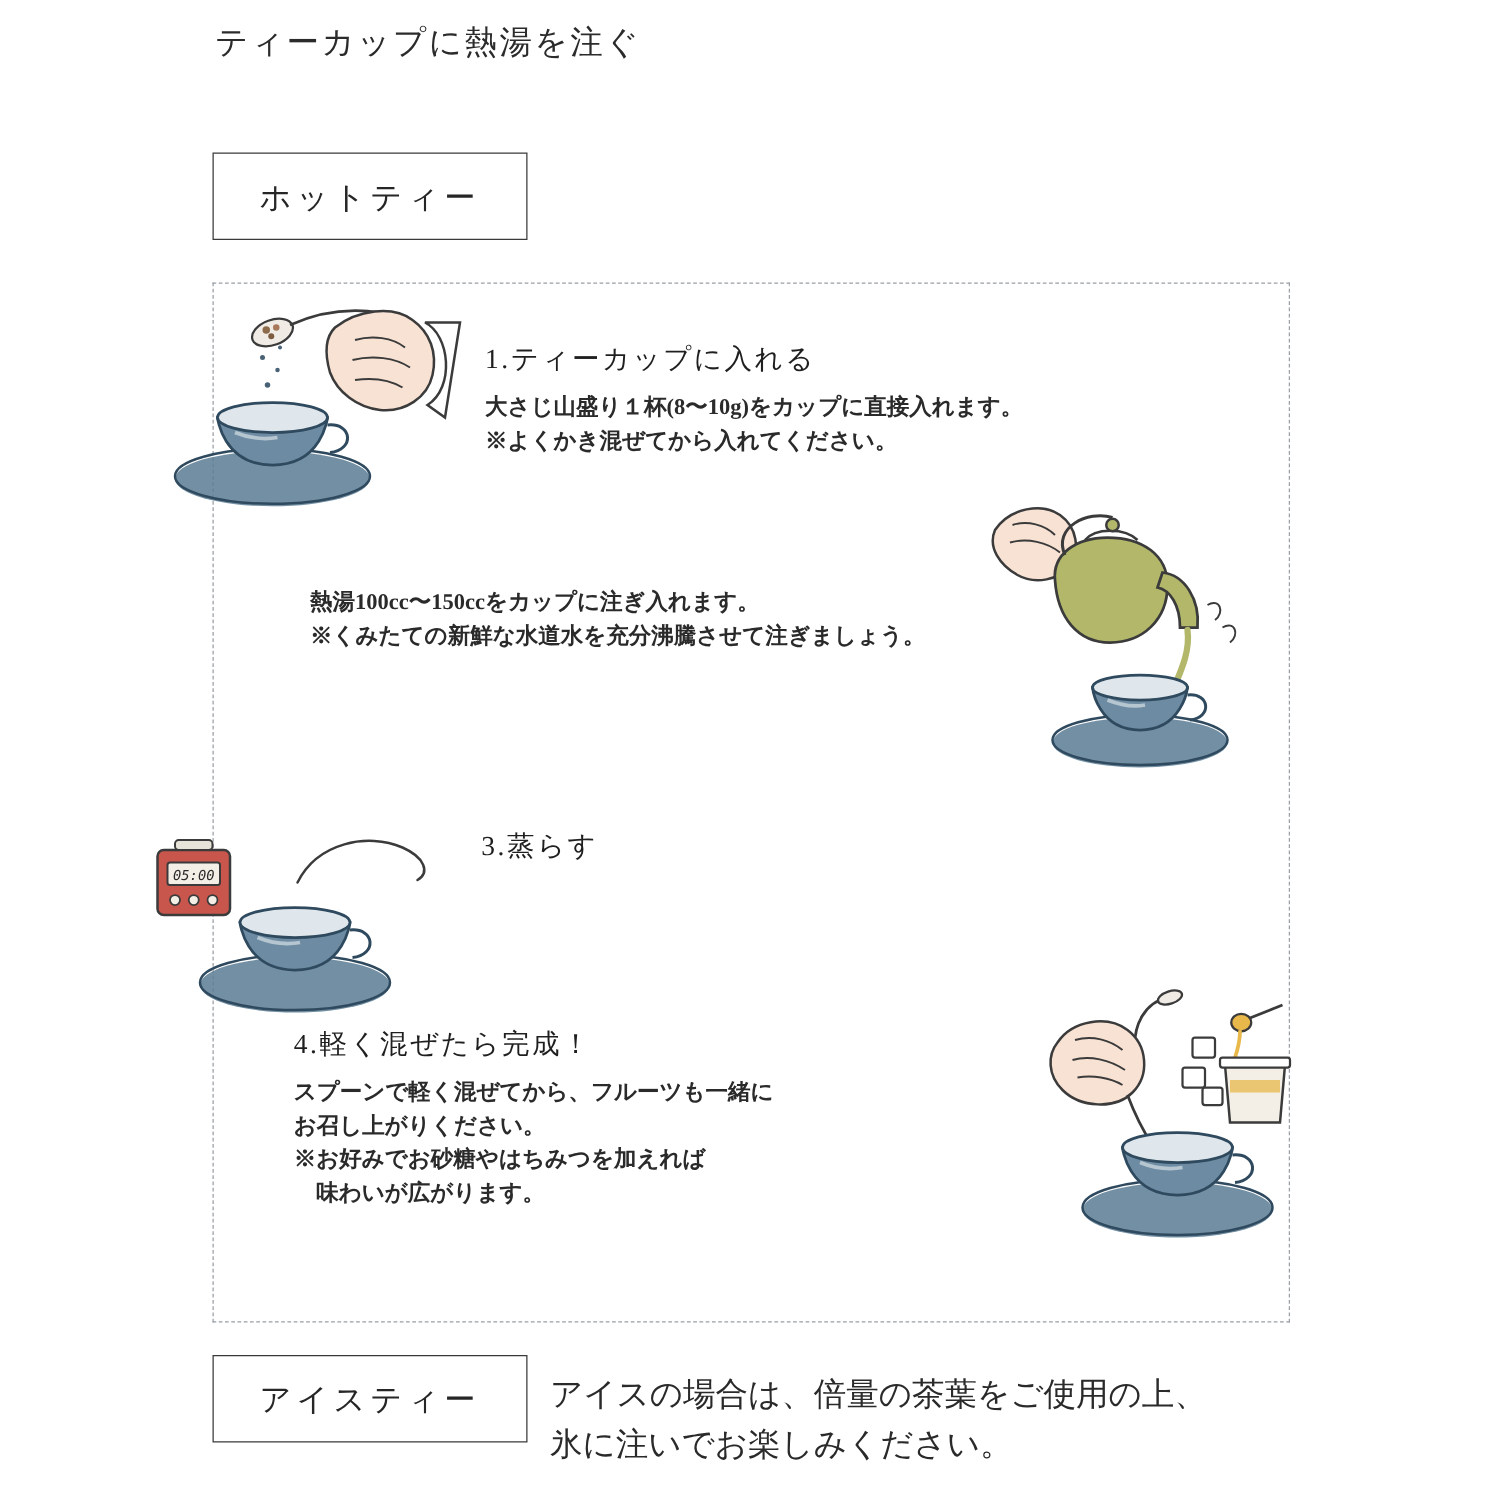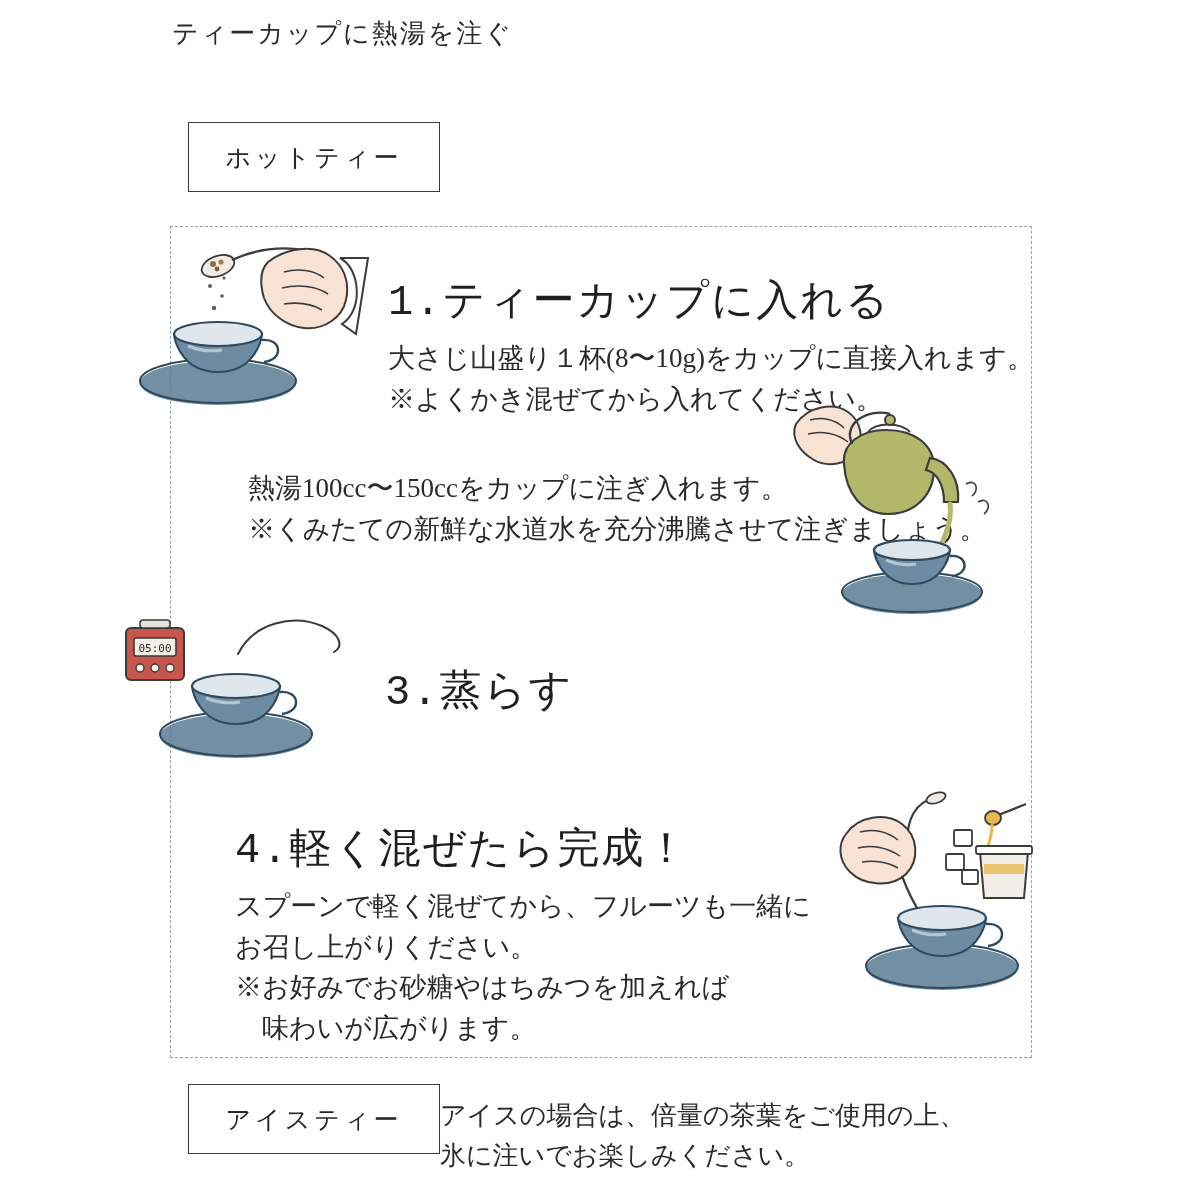--- a/index.html
+++ b/index.html
@@ -29,21 +29,20 @@
   
   .label-box {
     position: absolute;
     border: 1px solid #3a3a3a;
     display: flex;
     align-items: center;
     justify-content: center;
     font-size: 25px;
     letter-spacing: 4px;
     color: #262626;
-    margin-left: 18px;
   }
   #hot-label {
     left: 170px;
     top: 122px;
     width: 250px;
     height: 68px;
   }
   #ice-label {
     left: 170px;
     top: 1084px;
@@ -59,32 +58,32 @@
     width: 860px;
     height: 830px;
     border: 1px dashed #9aa0a6;
   }
 
   
   .step {
     position: absolute;
   }
   .step-head {
-    font-size: 42px;
+    font-size: 22px;
     letter-spacing: 2px;
     color: #1f1f1f;
     white-space: nowrap;
-    font-family: Liberation Mono, monospace;
   }
   .step-body {
     margin-top: 10px;
-    font-size: 27px;
+    font-size: 18px;
     line-height: 1.5;
     color: #2a2a2a;
     white-space: pre-line;
+    font-weight: bold;
   }
 
   #step1 { left: 388px; top: 272px; }
   #step2 { left: 248px; top: 458px; }
   #step3 { left: 385px; top: 662px; }
   #step4 { left: 235px; top: 820px; }
 
   
   .ice-note {
     position: absolute;
@@ -95,21 +94,21 @@
     color: #2a2a2a;
     white-space: pre-line;
   }
 
   
   .illus {
     position: absolute;
   }
   #illus-1 { left: 118px; top: 238px; }
   #illus-2 { left: 790px; top: 398px; }
-  #illus-3 { left: 118px; top: 596px; }
+  #illus-3 { left: 118px; top: 648px; font-style: italic; }
   #illus-4 { left: 830px; top: 790px; }
 </style>
 </head>
 <body>
 
 <div class="page-title">ティーカップに熱湯を注ぐ</div>
 
 <div class="label-box" id="hot-label">
   <span>ホットティー</span>
 </div>

